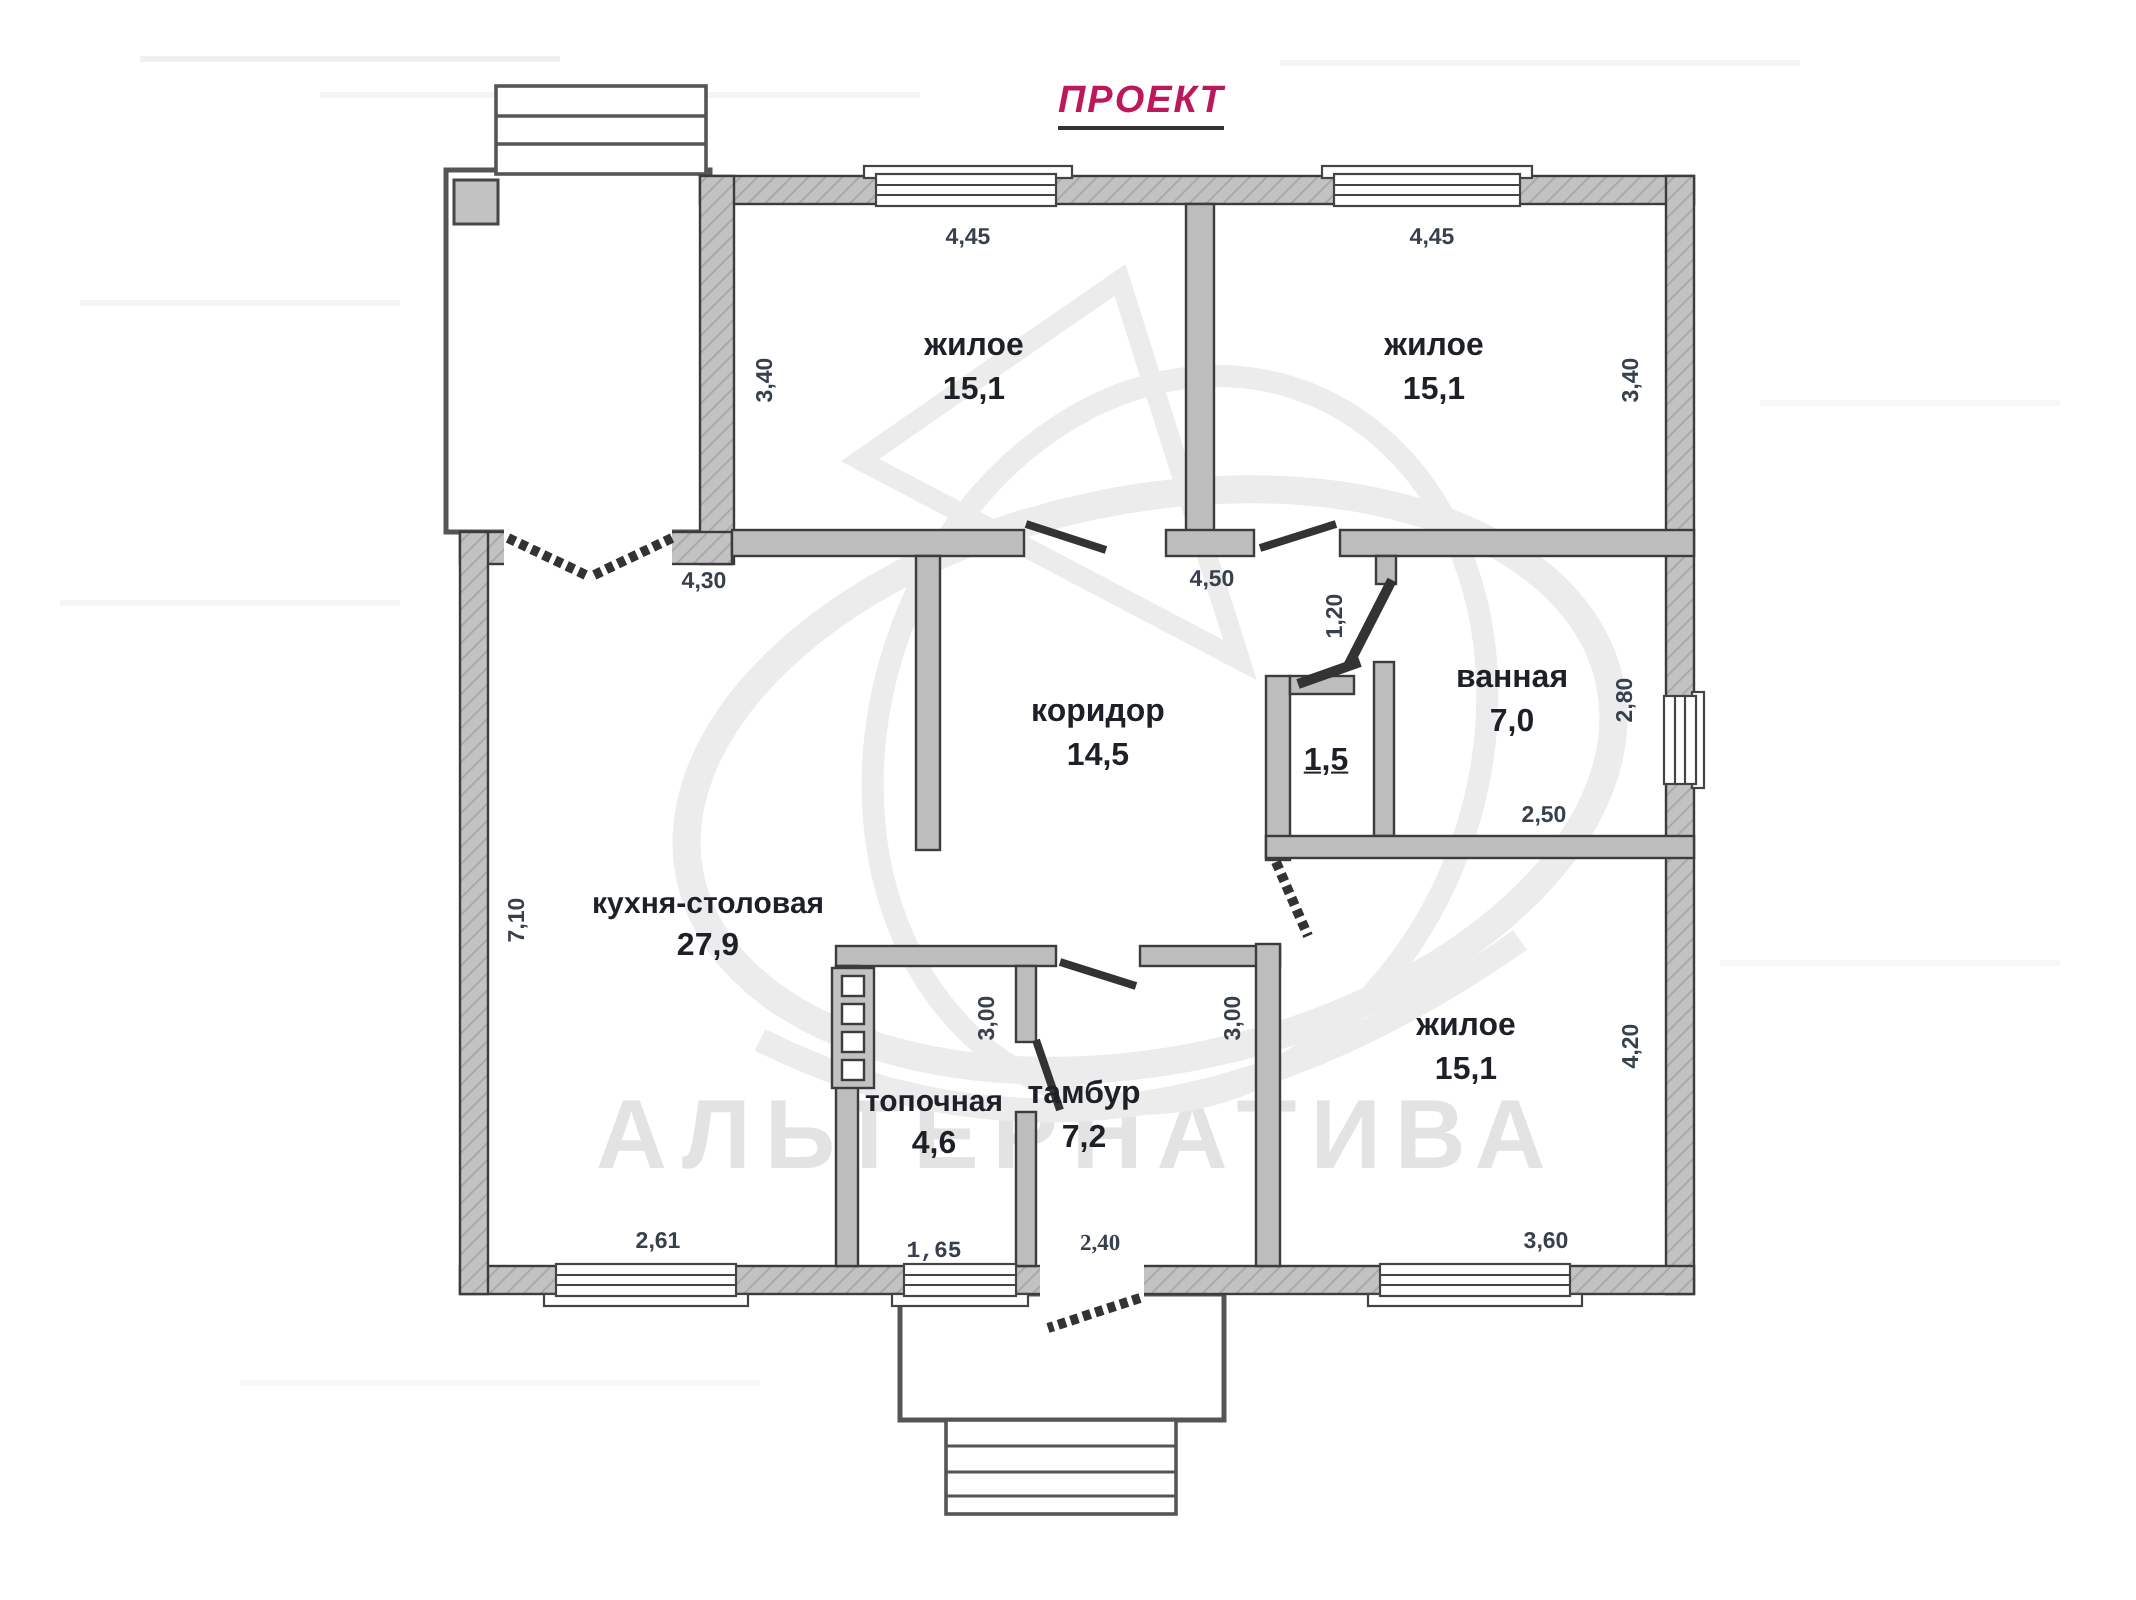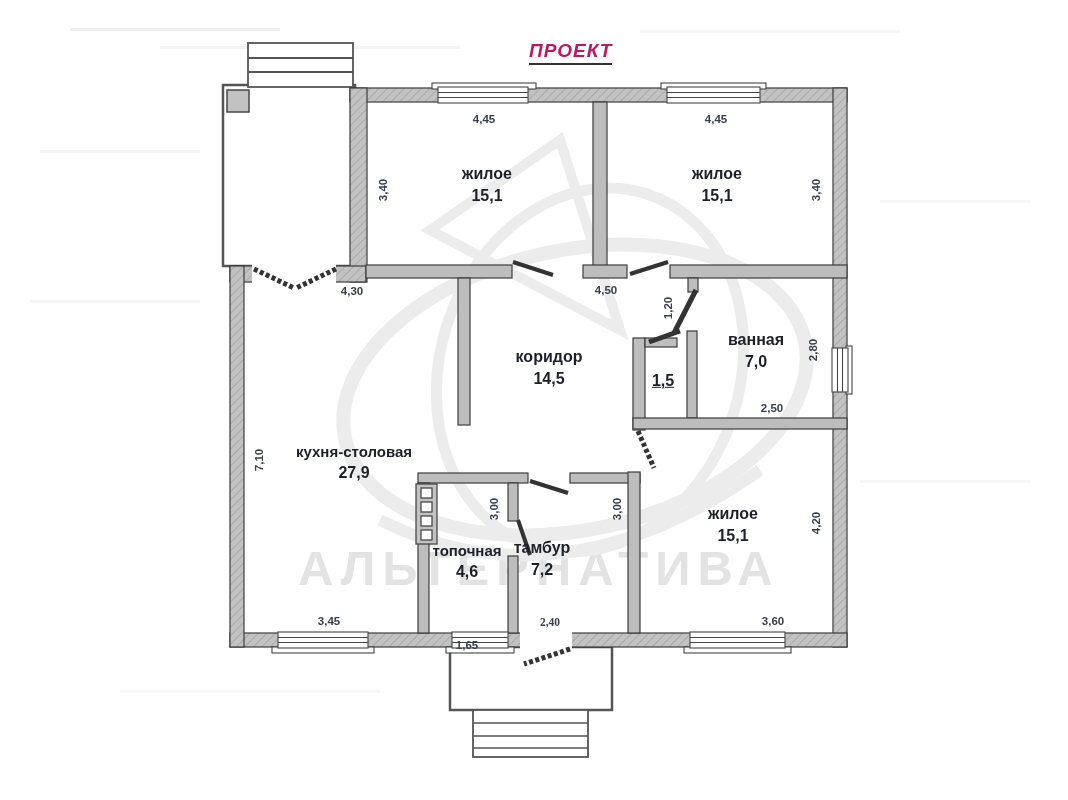--- a/index.html
+++ b/index.html
@@ -223,19 +223,19 @@
   <div class="dim vert" style="left:816px;top:190px;">3,40</div>
   <div class="dim" style="left:352px;top:291px;">4,30</div>
   <div class="dim" style="left:574px;top:290px;margin-left:32px;">4,50</div>
   <div class="dim vert" style="left:668px;top:308px;">1,20</div>
   <div class="dim vert" style="left:813px;top:350px;">2,80</div>
   <div class="dim" style="left:738px;top:408px;margin-left:34px;">2,50</div>
   <div class="dim vert" style="left:259px;top:460px;">7,10</div>
   <div class="dim vert" style="left:494px;top:509px;">3,00</div>
   <div class="dim vert" style="left:617px;top:509px;">3,00</div>
   <div class="dim vert" style="left:816px;top:523px;">4,20</div>
-  <div class="dim" style="left:329px;top:621px;">3,45</div>
-  <div class="dim" style="left:467px;top:645px;">1,65</div>
+  <div class="dim" style="left:329px;top:621px;">2,61</div>
+  <div class="dim" style="left:467px;top:626px;font-family:Liberation Mono, monospace;">1,65</div>
   <div class="dim" style="left:550px;top:622px;font-family:Liberation Serif, serif;">2,40</div>
   <div class="dim" style="left:737px;top:621px;margin-left:36px;">3,60</div>
 
 
 </div>
 
 </body></html>

